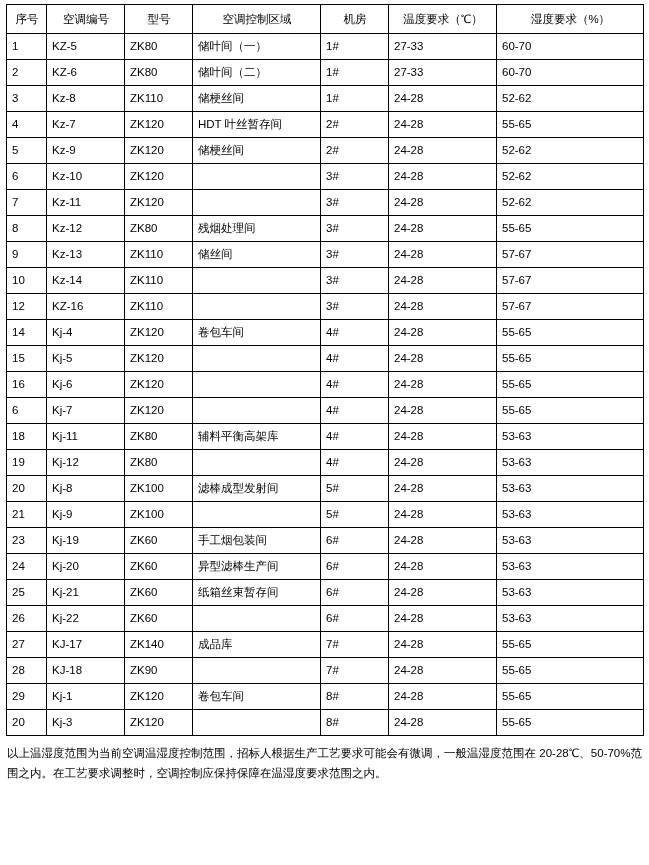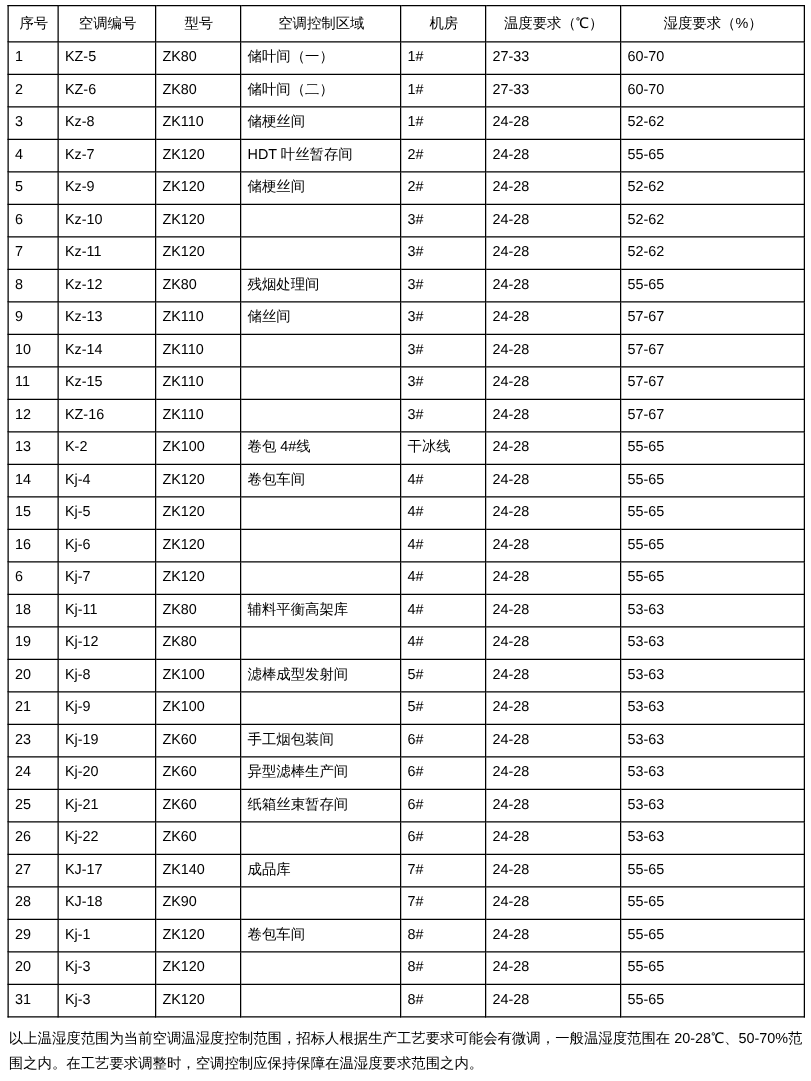--- a/index.html
+++ b/index.html
@@ -172,45 +172,27 @@
         <tr>
           <td>10</td>
           <td>Kz-14</td>
           <td>ZK110</td>
           <td></td>
           <td class="">3#</td>
           <td>24-28</td>
           <td>57-67</td>
         </tr>
         <tr>
-          <td>11</td>
-          <td>Kz-15</td>
-          <td>ZK110</td>
-          <td></td>
-          <td class="">3#</td>
-          <td>24-28</td>
-          <td>57-67</td>
-        </tr>
-        <tr>
           <td>12</td>
           <td>KZ-16</td>
           <td>ZK110</td>
           <td></td>
           <td class="">3#</td>
           <td>24-28</td>
           <td>57-67</td>
-        </tr>
-        <tr>
-          <td>13</td>
-          <td>K-2</td>
-          <td>ZK100</td>
-          <td>卷包 4#线</td>
-          <td class="">干冰线</td>
-          <td>24-28</td>
-          <td>55-65</td>
         </tr>
         <tr>
           <td>14</td>
           <td>Kj-4</td>
           <td>ZK120</td>
           <td>卷包车间</td>
           <td class="">4#</td>
           <td>24-28</td>
           <td>55-65</td>
         </tr>
@@ -342,29 +324,20 @@
         </tr>
         <tr>
           <td>20</td>
           <td>Kj-3</td>
           <td>ZK120</td>
           <td></td>
           <td class="">8#</td>
           <td>24-28</td>
           <td>55-65</td>
         </tr>
-        <tr>
-          <td>31</td>
-          <td>Kj-3</td>
-          <td>ZK120</td>
-          <td></td>
-          <td class="">8#</td>
-          <td>24-28</td>
-          <td>55-65</td>
-        </tr>
       </tbody>
   </table>
 
   <div class="note">
     <p>以上温湿度范围为当前空调温湿度控制范围，招标人根据生产工艺要求可能会有微调，一般温湿度范围在 20-28℃、50-70%范围之内。在工艺要求调整时，空调控制应保持保障在温湿度要求范围之内。</p>
   </div>
 
 </div>
 
 </body></html>

